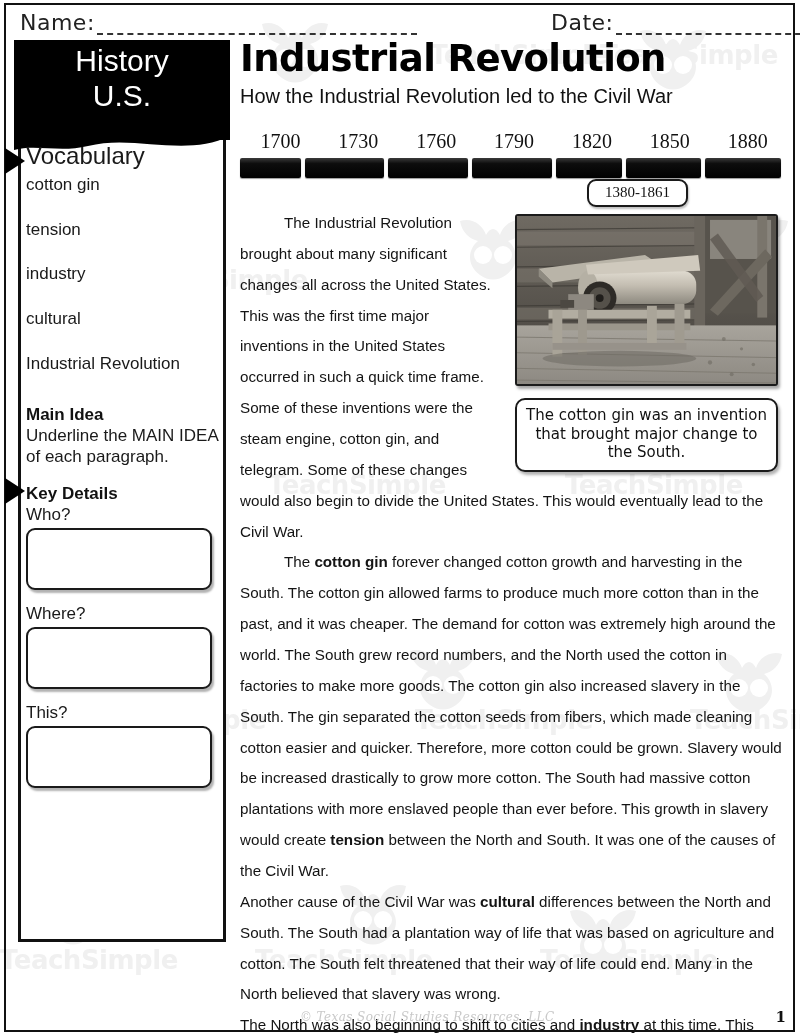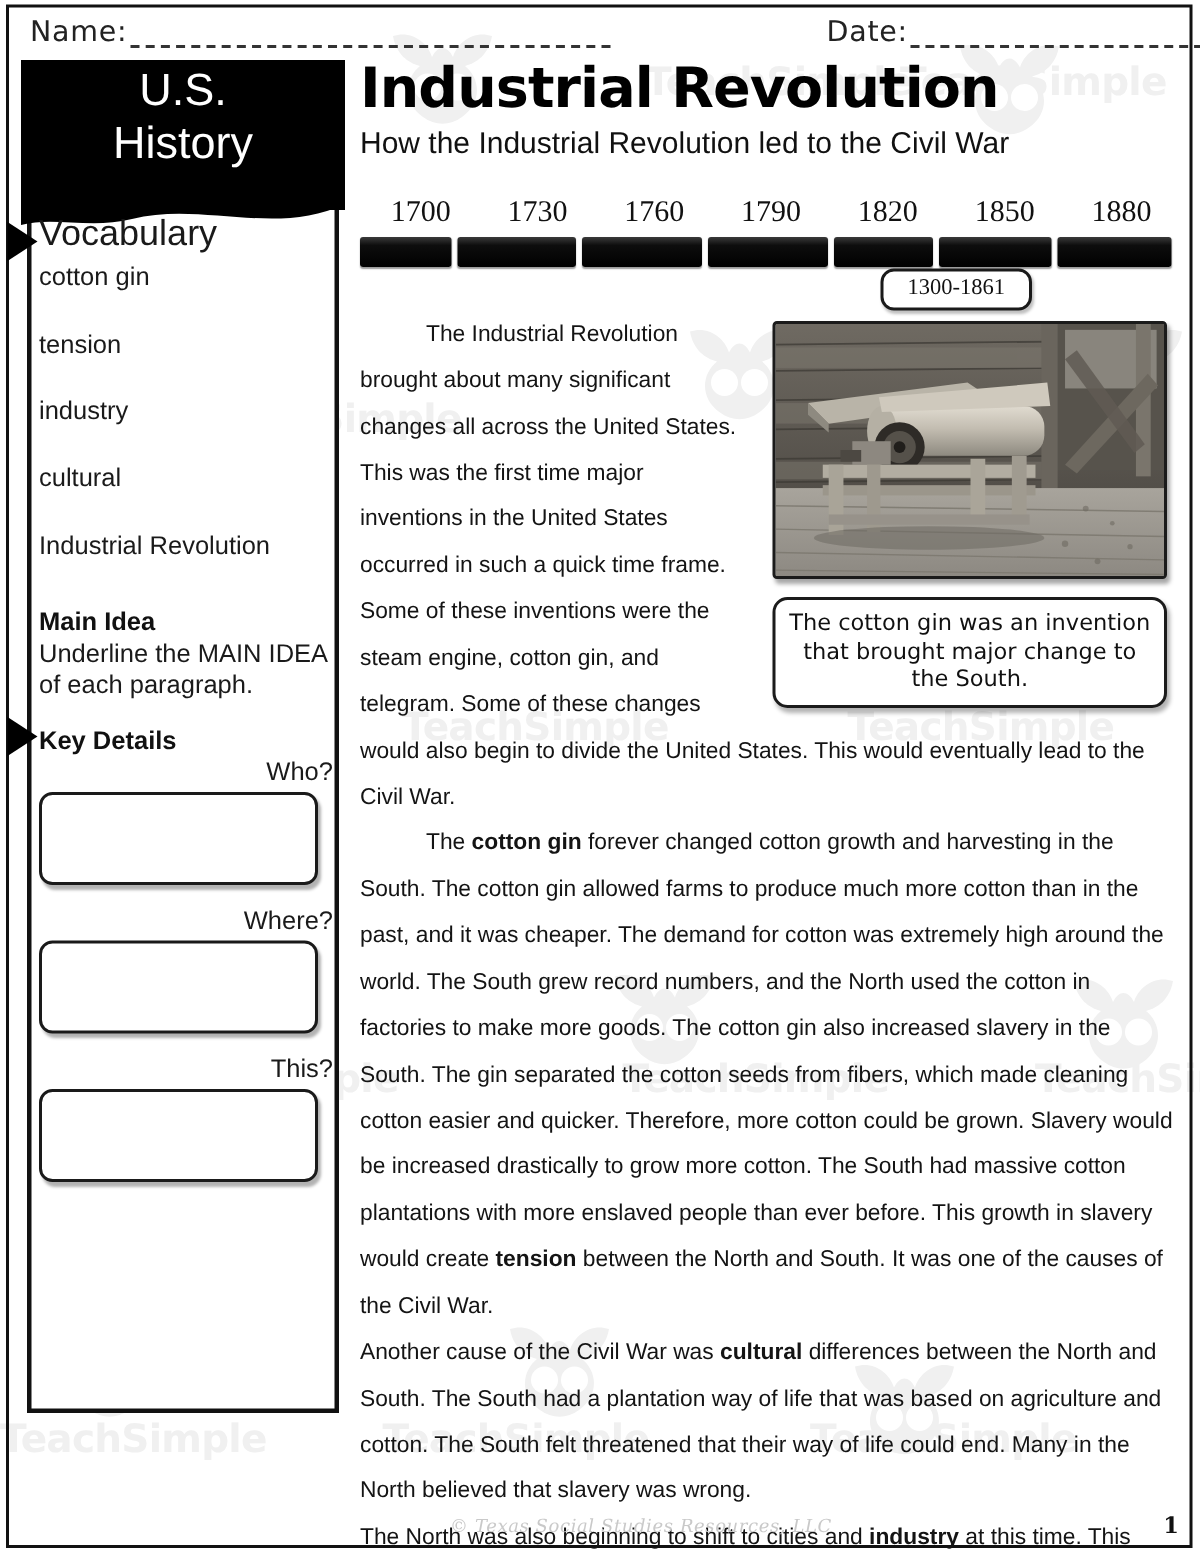--- a/index.html
+++ b/index.html
@@ -52,21 +52,21 @@
   .wm-owl svg { display:block; }
 
   
   #name-date-row {
     position: absolute;
     left: 16px; top: 8px;
     width: 768px; height: 30px;
   }
   .nd-label {
     font-family: "DejaVu Sans", sans-serif;
-    font-size: 19px;
+    font-size: 22px;
     color: #222;
     letter-spacing: 0.5px;
   }
   #name-block { position:absolute; left:4px; top:2px; display:flex; align-items:flex-end; }
   #date-block { position:absolute; left:535px; top:2px; display:flex; align-items:flex-end; }
   .nd-rule {
     display:inline-block;
     height: 14px;
     border-bottom: 2px dashed #333;
     margin-left: 2px;
@@ -138,21 +138,20 @@
   .side-instr {
     font-size: 17px;
     color: #1a1a1a;
     line-height: 1.22;
     margin: 0;
   }
   .q-label {
     font-size: 17px;
     color: #1a1a1a;
     margin: 0 0 3px 0;
-    text-align: right;
   }
   .answer-box {
     width: 186px;
     height: 62px;
     border: 2px solid #1a1a1a;
     border-radius: 9px;
     background: #fff;
     box-shadow: 2px 3px 2px rgba(0,0,0,0.30);
     box-sizing: border-box;
     margin-bottom: 14px;
@@ -416,22 +415,22 @@
   </div>
 
   <div id="sidebar"></div>
 
   <svg id="banner-wave" viewBox="0 0 216 36" preserveAspectRatio="none">
     <path d="M0,0 L216,0 L216,8 C170,30 120,6 74,18 C46,25 22,16 0,22 Z" fill="#000"></path>
   </svg>
 
   <div id="subject-banner">
     <div class="sb-inner">
+      <div>History</div>
       <div>U.S.</div>
-      <div>History</div>
     </div>
   </div>
 
   <div id="sidebar-content">
 
     <h2 class="side-heading">Vocabulary</h2>
 
     <div id="vocab-list">
         <p class="vocab-word first">cotton gin</p>
         <p class="vocab-word">tension</p>
@@ -479,21 +478,21 @@
       </div>
     <div id="timeline-bar">
         <div class="tl-seg" style="width: 72px;"></div>
         <div class="tl-seg" style="width: 95px;"></div>
         <div class="tl-seg" style="width: 95px;"></div>
         <div class="tl-seg" style="width: 95px;"></div>
         <div class="tl-seg" style="width: 78px;"></div>
         <div class="tl-seg" style="width: 90px;"></div>
         <div class="tl-seg" style="width: 90px;"></div>
       </div>
-    <div id="timeline-callout">1300-1861</div>
+    <div id="timeline-callout">1380-1861</div>
   </div>
 
   <div id="body-text">
 
     <div id="photo-wrap">
       <div id="photo">
         <svg viewBox="0 0 263 172" preserveAspectRatio="none" aria-hidden="true">
           <defs>
             <linearGradient id="floorG" x1="0" y1="0" x2="0" y2="1">
               <stop offset="0%" stop-color="#a8a49c"></stop>

